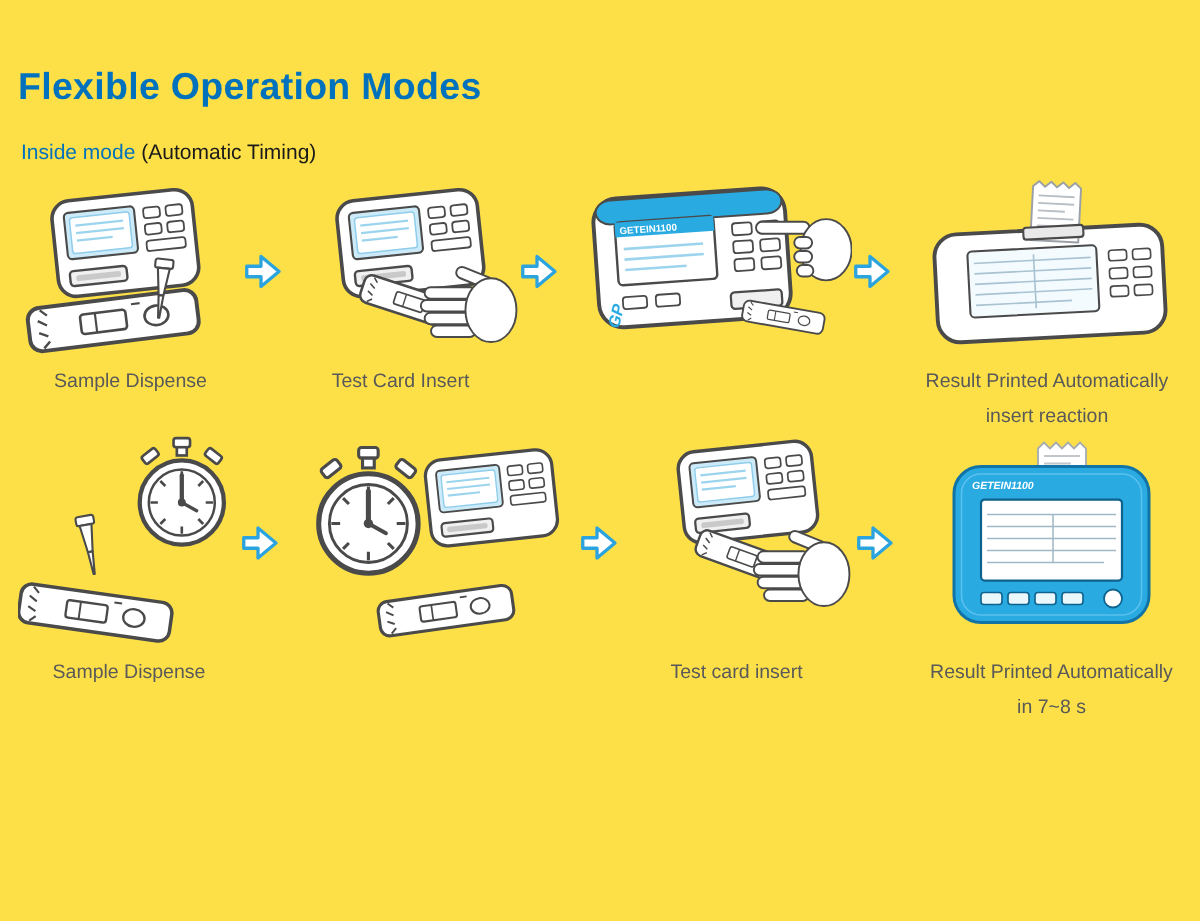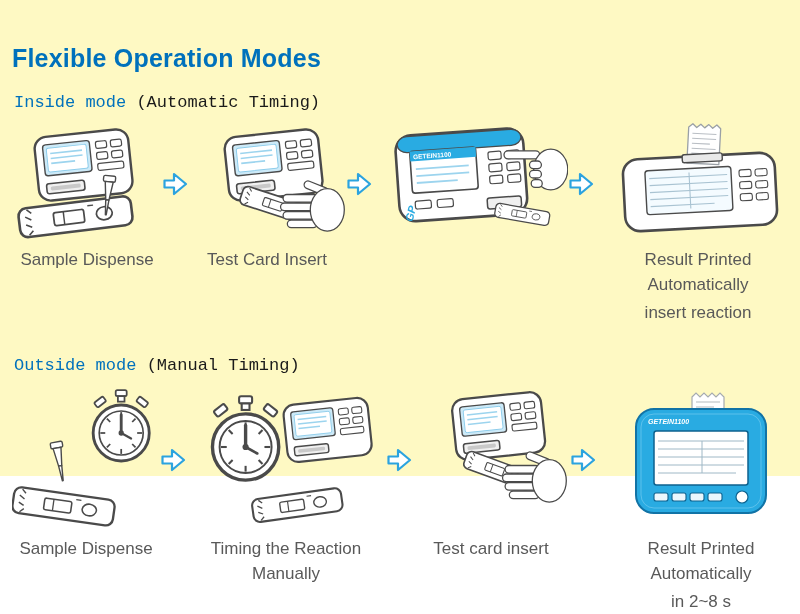--- a/index.html
+++ b/index.html
@@ -2,36 +2,35 @@
 <html><head>
 <meta charset="utf-8">
 <style>
   * { margin:0; padding:0; box-sizing:border-box; }
   html,body { background:#ffffff; }
   body {
     width:800px; height:614px; overflow:hidden;
     font-family:"Liberation Sans", sans-serif;
     color:#222;
   }
-  .page { width:800px; height:476px; padding:44px 0 0 12px; background:#fef9c3; }
+  .page { width:800px; height:614px; padding:44px 0 0 12px; background:#fde047; }
   .page-title {
     font-size:25px; font-weight:bold; color:#0071BC; letter-spacing:.2px;
   }
   .section-heading {
-    font-size:17px; font-weight:normal; color:#1a1a1a;
+    font-size:14px; font-weight:normal; color:#1a1a1a;
     margin:20px 0 10px 2px;
-    font-family:Liberation Mono, monospace;
   }
   .section-heading.second { margin-top:30px; }
   .section-heading .mode { color:#0071BC; }
   .steps-row { display:flex; align-items:flex-start; }
   .step { display:flex; flex-direction:column; align-items:center; }
   .illus { display:block; }
   .caption {
-    font-size:17px; color:#595959; text-align:center; line-height:1.45; margin-top:4px;
+    font-size:13px; color:#595959; text-align:center; line-height:1.45; margin-top:4px;
   }
   .arrow-cell { width:26px; display:flex; justify-content:center; }
   .arrow-cell.r1 { margin-top:48px; }
   .arrow-cell.r2 { margin-top:61px; }
   svg { display:block; }
   .svgtext { font-family:"Liberation Sans", sans-serif; }
 </style>
 </head>
 <body>
 
@@ -216,24 +215,20 @@
         </g>
         <use href="#sym-receipt" transform="translate(94,0) rotate(3)"></use>
         <rect x="90" y="32" width="40" height="8" rx="2" transform="rotate(-3 106 70)" fill="#e9e9e9" stroke="#4a4a4a" stroke-width="1.4"></rect>
       </svg>
       <div class="caption">Result Printed Automatically</div>
       <div class="caption">insert reaction</div>
     </div>
 
   </div>
 
-  <h2 class="section-heading second">
-    <span class="mode">Outside mode</span>
-    <span>(Manual Timing)</span>
-  </h2>
 
   <div class="steps-row">
 
     <div class="step">
       <svg class="illus" width="148" height="148" viewBox="0 0 148 148">
         <use href="#sym-stopwatch" transform="translate(74,4) scale(1.1)"></use>
         <use href="#sym-pipette" transform="translate(34,58) rotate(-10)"></use>
         <use href="#sym-cassette" transform="translate(2,100) rotate(8) scale(1.3)"></use>
       </svg>
       <div class="caption">Sample Dispense</div>
@@ -245,21 +240,20 @@
         <use href="#sym-arrow"></use>
       </svg>
     </div>
 
     <div class="step">
       <svg class="illus" width="200" height="148" viewBox="0 0 200 148">
         <use href="#sym-device" transform="translate(88,8) scale(0.9)"></use>
         <use href="#sym-stopwatch" transform="translate(18,10) scale(1.3)"></use>
         <use href="#sym-cassette" transform="translate(64,114) rotate(-8) scale(1.15)"></use>
       </svg>
-      <div class="caption">Timing the Reaction Manually</div>
       <div class="caption"></div>
     </div>
 
     <div class="arrow-cell r2">
       <svg width="26" height="28" viewBox="0 0 26 28">
         <use href="#sym-arrow"></use>
       </svg>
     </div>
 
     <div class="step">
@@ -299,17 +293,17 @@
             <line x1="106" y1="56" x2="106" y2="88"></line>
           </g>
           <rect x="58" y="108" width="14" height="8" rx="2" fill="#eaf7fd" stroke="#0e628e" stroke-width="1.1"></rect>
           <rect x="76" y="108" width="14" height="8" rx="2" fill="#eaf7fd" stroke="#0e628e" stroke-width="1.1"></rect>
           <rect x="94" y="108" width="14" height="8" rx="2" fill="#eaf7fd" stroke="#0e628e" stroke-width="1.1"></rect>
           <rect x="112" y="108" width="14" height="8" rx="2" fill="#eaf7fd" stroke="#0e628e" stroke-width="1.1"></rect>
           <circle cx="146" cy="112" r="6" fill="#ffffff" stroke="#0e628e" stroke-width="1.2"></circle>
         </g>
       </svg>
       <div class="caption">Result Printed Automatically</div>
-      <div class="caption">in 2~8 s</div>
+      <div class="caption">in 7~8 s</div>
     </div>
 
   </div>
 </div>
 
 </body></html>

